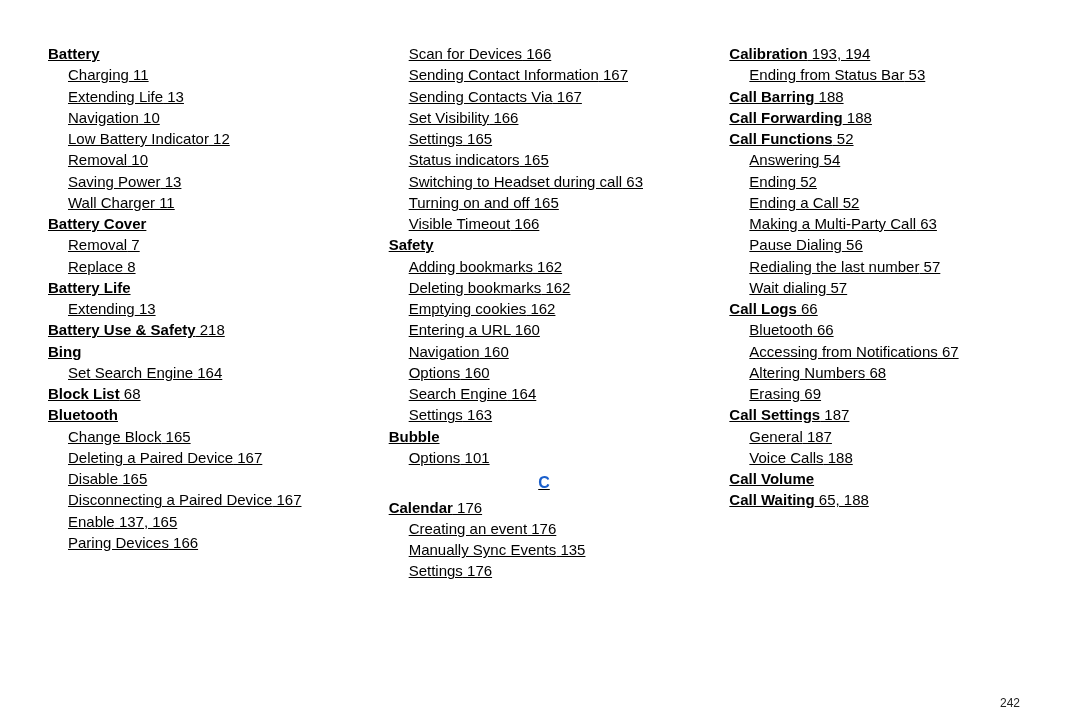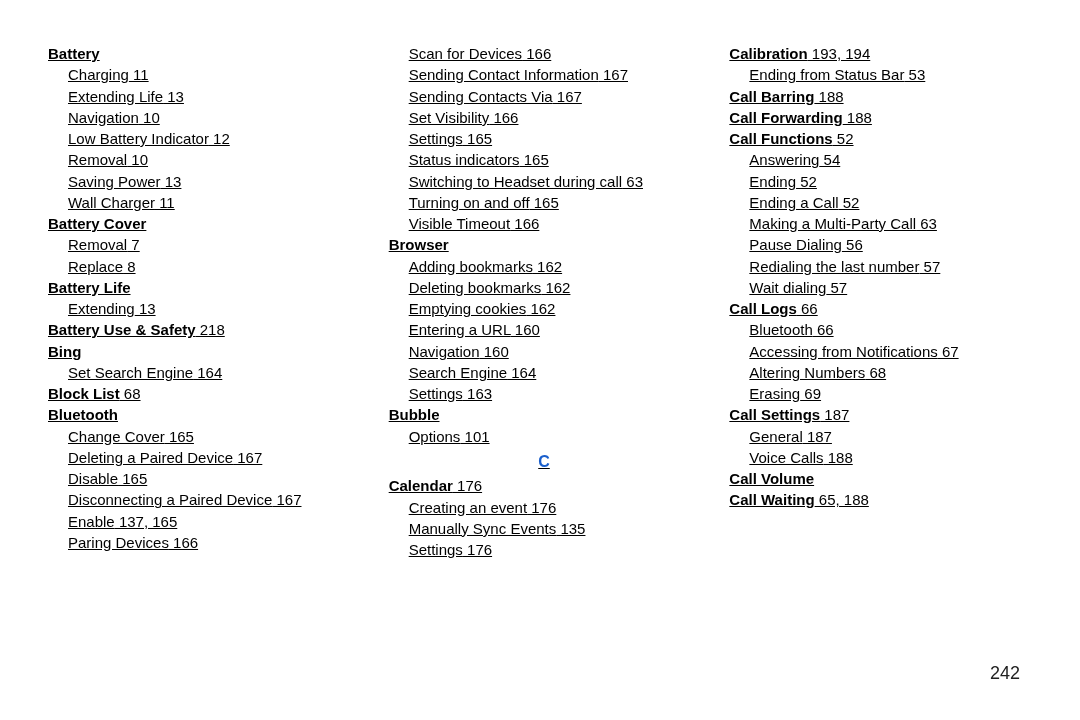--- a/index.html
+++ b/index.html
@@ -30,22 +30,22 @@
     color: #1a5fcc;
     font-weight: bold;
     font-size: 16px;
     text-align: center;
     margin: 4px 0 4px 0;
     font-family: "Arial Black", Arial, sans-serif;
   }
   .page-num {
     position: absolute;
     right: 60px;
-    bottom: 35px;
-    font-size: 18px;
+    bottom: 9px;
+    font-size: 12px;
     color: #222;
   }
 </style>
 </head>
 <body>
 
 <div class="page">
   <div class="col" id="col0">
       <div class="entry"><span class="heading">Battery</span></div>
       <div class="entry sub"><span>Charging</span><span> 11</span></div>
@@ -58,43 +58,44 @@
       <div class="entry"><span class="heading">Battery Cover</span></div>
       <div class="entry sub"><span>Removal</span><span> 7</span></div>
       <div class="entry sub"><span>Replace</span><span> 8</span></div>
       <div class="entry"><span class="heading">Battery Life</span></div>
       <div class="entry sub"><span>Extending</span><span> 13</span></div>
       <div class="entry"><span class="heading">Battery Use &amp; Safety</span><span> 218</span></div>
       <div class="entry"><span class="heading">Bing</span></div>
       <div class="entry sub"><span>Set Search Engine</span><span> 164</span></div>
       <div class="entry"><span class="heading">Block List</span><span> 68</span></div>
       <div class="entry"><span class="heading">Bluetooth</span></div>
-      <div class="entry sub"><span>Change Cover</span><span> 165</span></div>
+      <div class="entry sub"><span>Change Block</span><span> 165</span></div>
       <div class="entry sub"><span>Deleting a Paired Device</span><span> 167</span></div>
       <div class="entry sub"><span>Disable</span><span> 165</span></div>
       <div class="entry sub"><span>Disconnecting a Paired Device</span><span> 167</span></div>
       <div class="entry sub"><span>Enable</span><span> 137, 165</span></div>
       <div class="entry sub"><span>Paring Devices</span><span> 166</span></div>
     </div>
   <div class="col" id="col1">
       <div class="entry sub"><span>Scan for Devices</span><span> 166</span></div>
       <div class="entry sub"><span>Sending Contact Information</span><span> 167</span></div>
       <div class="entry sub"><span>Sending Contacts Via</span><span> 167</span></div>
       <div class="entry sub"><span>Set Visibility</span><span> 166</span></div>
       <div class="entry sub"><span>Settings</span><span> 165</span></div>
       <div class="entry sub"><span>Status indicators</span><span> 165</span></div>
       <div class="entry sub"><span>Switching to Headset during call</span><span> 63</span></div>
       <div class="entry sub"><span>Turning on and off</span><span> 165</span></div>
       <div class="entry sub"><span>Visible Timeout</span><span> 166</span></div>
-      <div class="entry"><span class="heading">Browser</span></div>
+      <div class="entry"><span class="heading">Safety</span></div>
       <div class="entry sub"><span>Adding bookmarks</span><span> 162</span></div>
       <div class="entry sub"><span>Deleting bookmarks</span><span> 162</span></div>
       <div class="entry sub"><span>Emptying cookies</span><span> 162</span></div>
       <div class="entry sub"><span>Entering a URL</span><span> 160</span></div>
       <div class="entry sub"><span>Navigation</span><span> 160</span></div>
+      <div class="entry sub"><span>Options</span><span> 160</span></div>
       <div class="entry sub"><span>Search Engine</span><span> 164</span></div>
       <div class="entry sub"><span>Settings</span><span> 163</span></div>
       <div class="entry"><span class="heading">Bubble</span></div>
       <div class="entry sub"><span>Options</span><span> 101</span></div>
       <div class="section-letter">C</div>
       <div class="entry"><span class="heading">Calendar</span><span> 176</span></div>
       <div class="entry sub"><span>Creating an event</span><span> 176</span></div>
       <div class="entry sub"><span>Manually Sync Events</span><span> 135</span></div>
       <div class="entry sub"><span>Settings</span><span> 176</span></div>
     </div>

